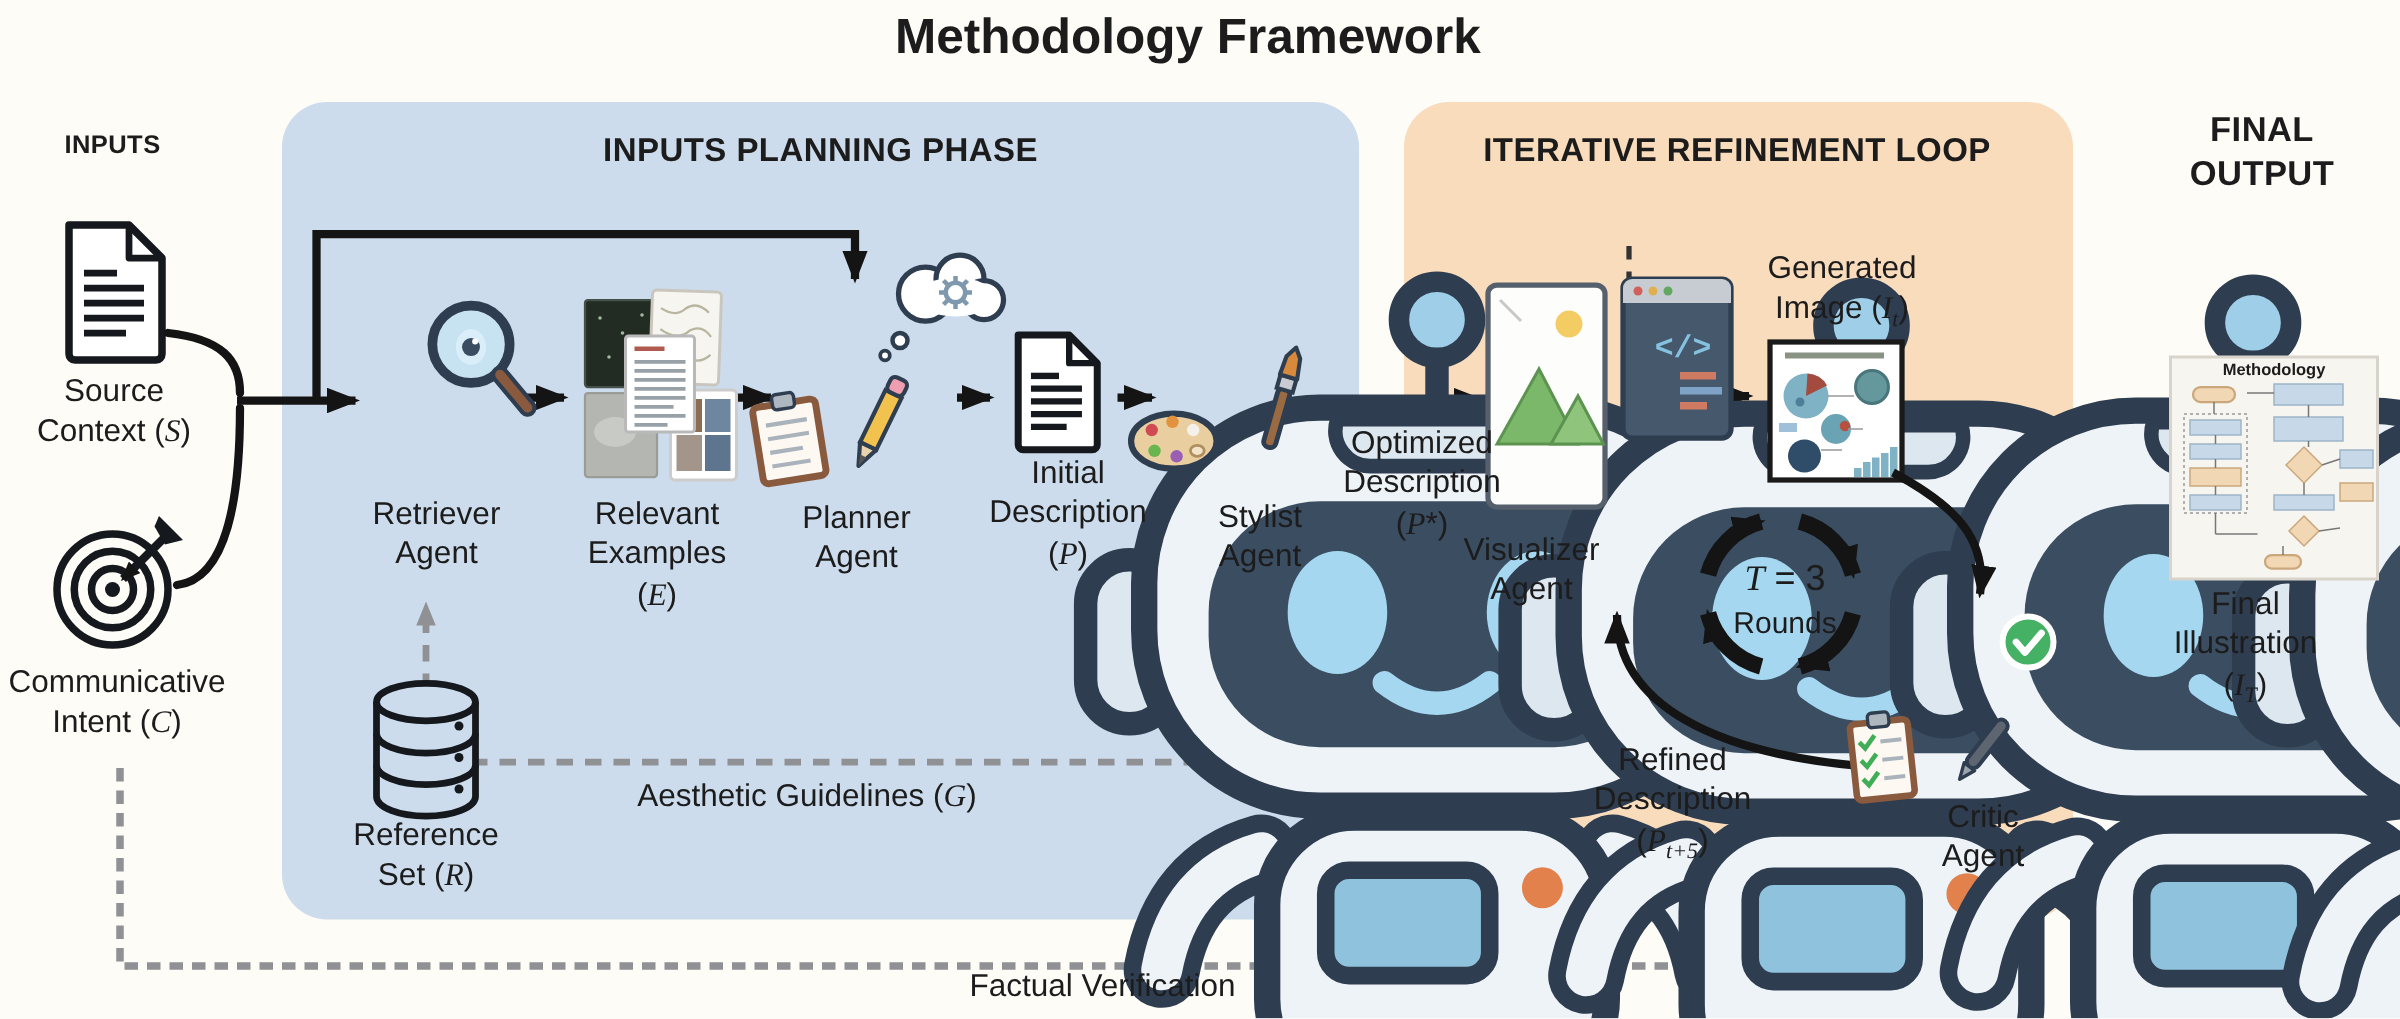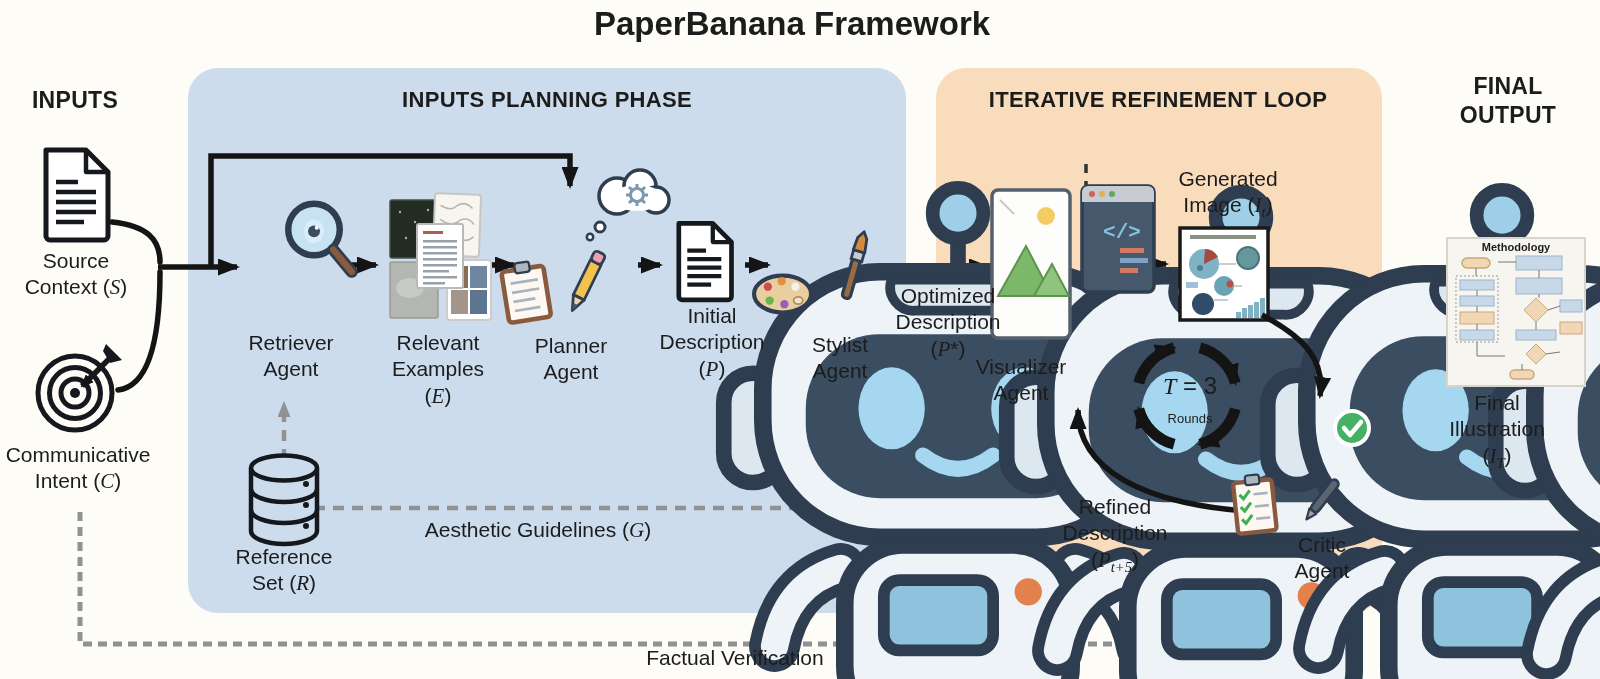--- a/index.html
+++ b/index.html
@@ -13,21 +13,21 @@
   #planning-box{left:188px;top:68px;width:718px;height:545px;background:var(--planning-bg);}
   #refinement-box{left:936px;top:68px;width:446px;height:545px;background:var(--refinement-bg);}
   .lbl{position:absolute;transform:translateX(-50%);text-align:center;line-height:1.26;
     font-size:21px;white-space:nowrap;color:var(--text);}
   .lbl i{font-family:"Liberation Serif",serif;font-style:italic;margin-top:36px;}
   .lbl sub{font-size:70%;}
   .hdr{font-weight:bold;font-size:22px;letter-spacing:.3px;}
   #title{position:absolute;left:792px;top:5px;transform:translateX(-50%);
     font-size:33px;font-weight:bold;white-space:nowrap;}
   #loop-label{font-size:24px;line-height:1.15;}
-  #loop-label .rounds{font-size:13px;}
+  #loop-label .rounds{font-size:20px;}
   #methodology-title{font-size:11px;font-weight:bold;transform:translateX(-50%);}
   svg{position:absolute;left:0;top:0;}
   svg text{font-family:"Liberation Mono",monospace;font-weight:bold;}
 </style>
 </head>
 <body>
 
 <div id="canvas">
 
   <div class="phase" id="planning-box"></div>
@@ -338,23 +338,23 @@
           <line x1="1498" y1="262" x2="1516" y2="262"></line>
         <line x1="1548" y1="310" x2="1560" y2="306"></line>
           <line x1="1546" y1="354" x2="1560" y2="352"></line>
         <line x1="1522" y1="364" x2="1522" y2="370"></line>
           <line x1="1477" y1="342" x2="1477" y2="356 "></line>
         <line x1="1477" y1="356" x2="1505" y2="356"></line>
       </g>
     </g>
   </svg>
 
-  <div id="title">PaperBanana Framework</div>
-
-  <div class="lbl hdr" style="left:75px;top:86px;font-size:23px;">INPUTS</div>
+  <div id="title">Methodology Framework</div>
+
+  <div class="lbl hdr" style="left:75px;top:86px;font-size:17px;">INPUTS</div>
   <div class="lbl hdr" style="left:547px;top:86px;">INPUTS PLANNING PHASE</div>
   <div class="lbl hdr" style="left:1158px;top:86px;">ITERATIVE REFINEMENT LOOP</div>
   <div class="lbl hdr" style="left:1508px;top:72px;font-size:23px;">FINAL<br>OUTPUT</div>
 
   <div class="lbl" style="left:76px;top:248px;">Source<br>Context (<i>S</i>)</div>
   <div class="lbl" style="left:78px;top:442px;">Communicative<br>Intent (<i>C</i>)</div>
 
   <div class="lbl" style="left:291px;top:330px;">Retriever<br>Agent</div>
   <div class="lbl" style="left:438px;top:330px;">Relevant<br>Examples<br>(<i>E</i>)</div>
   <div class="lbl" style="left:571px;top:333px;">Planner<br>Agent</div>

